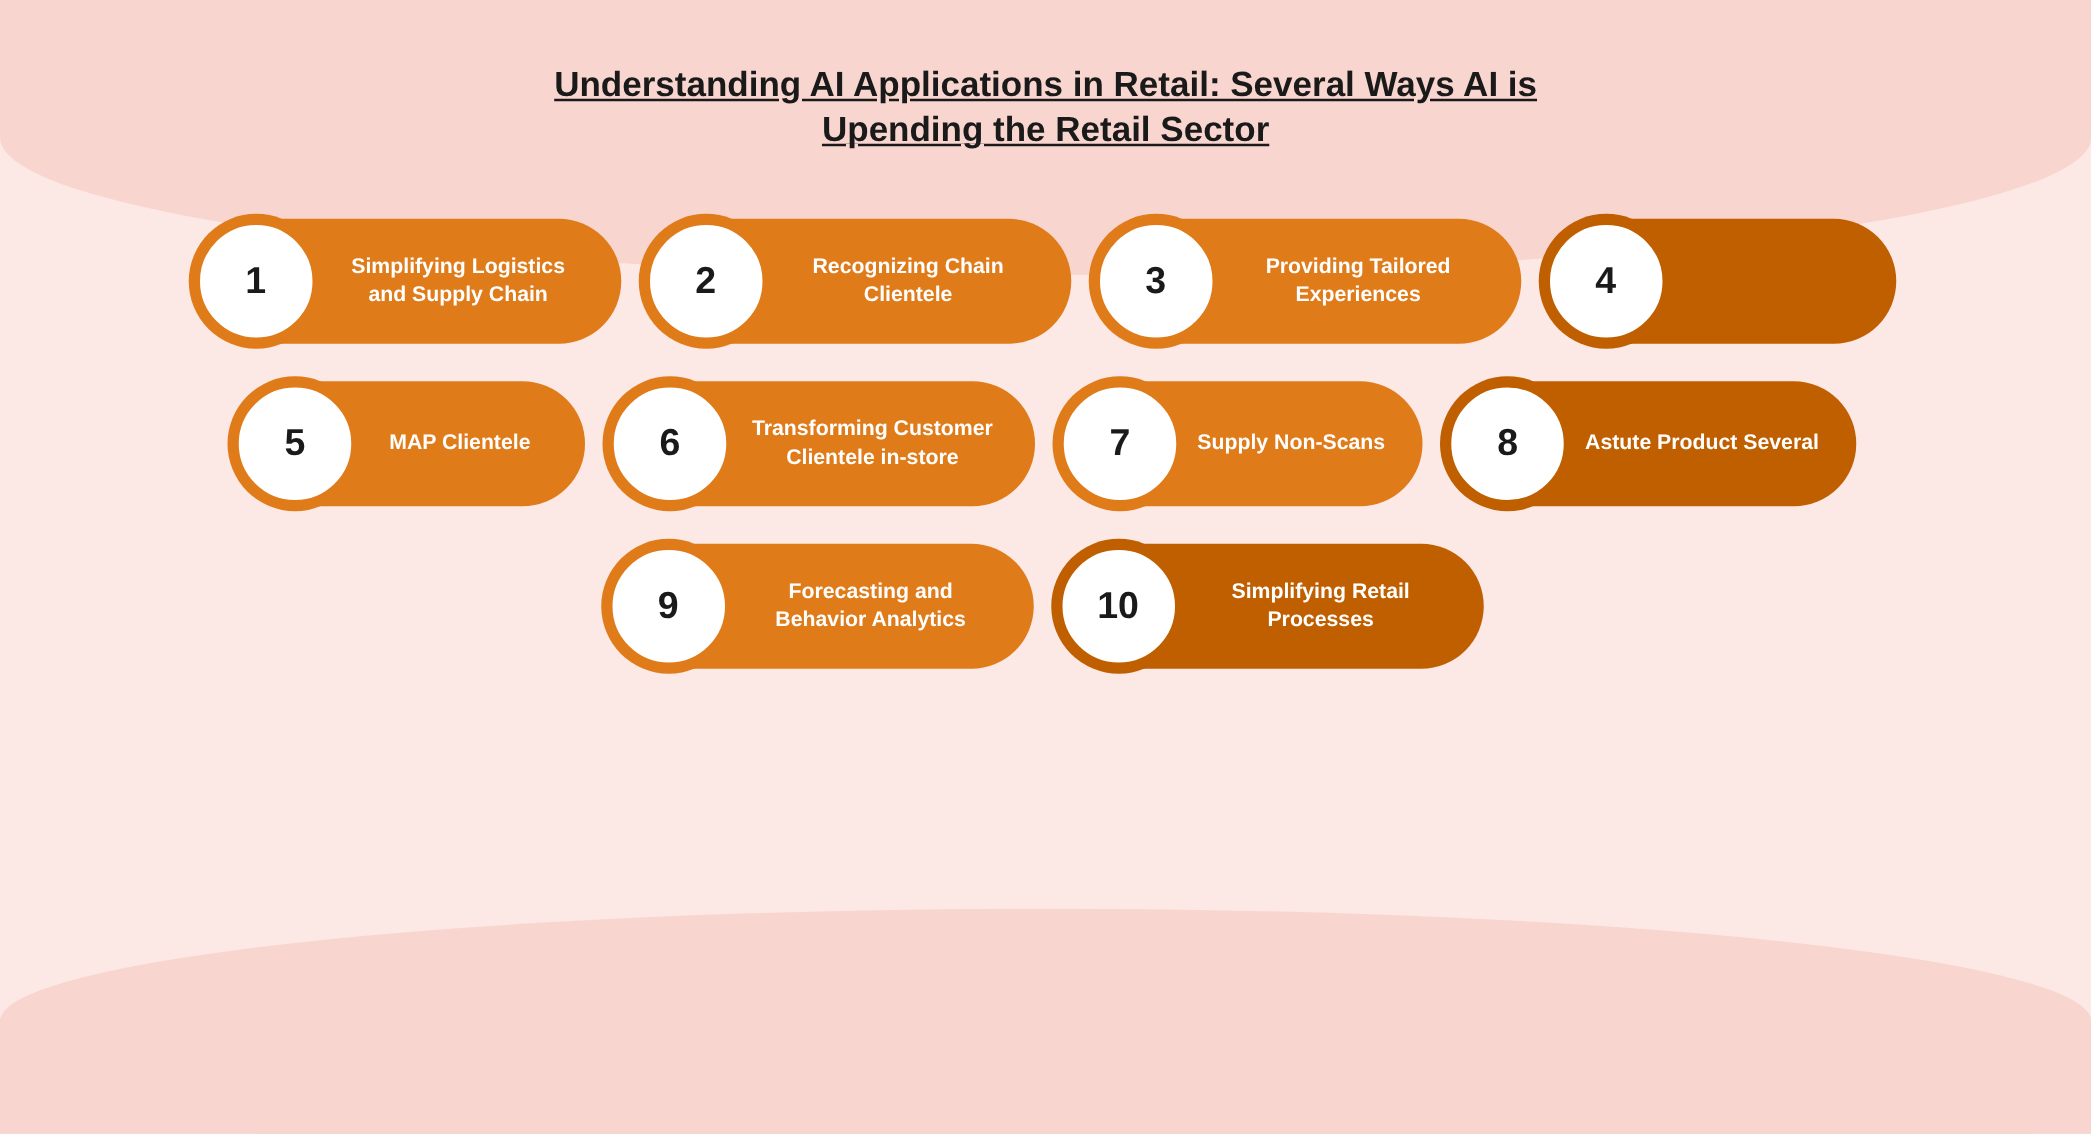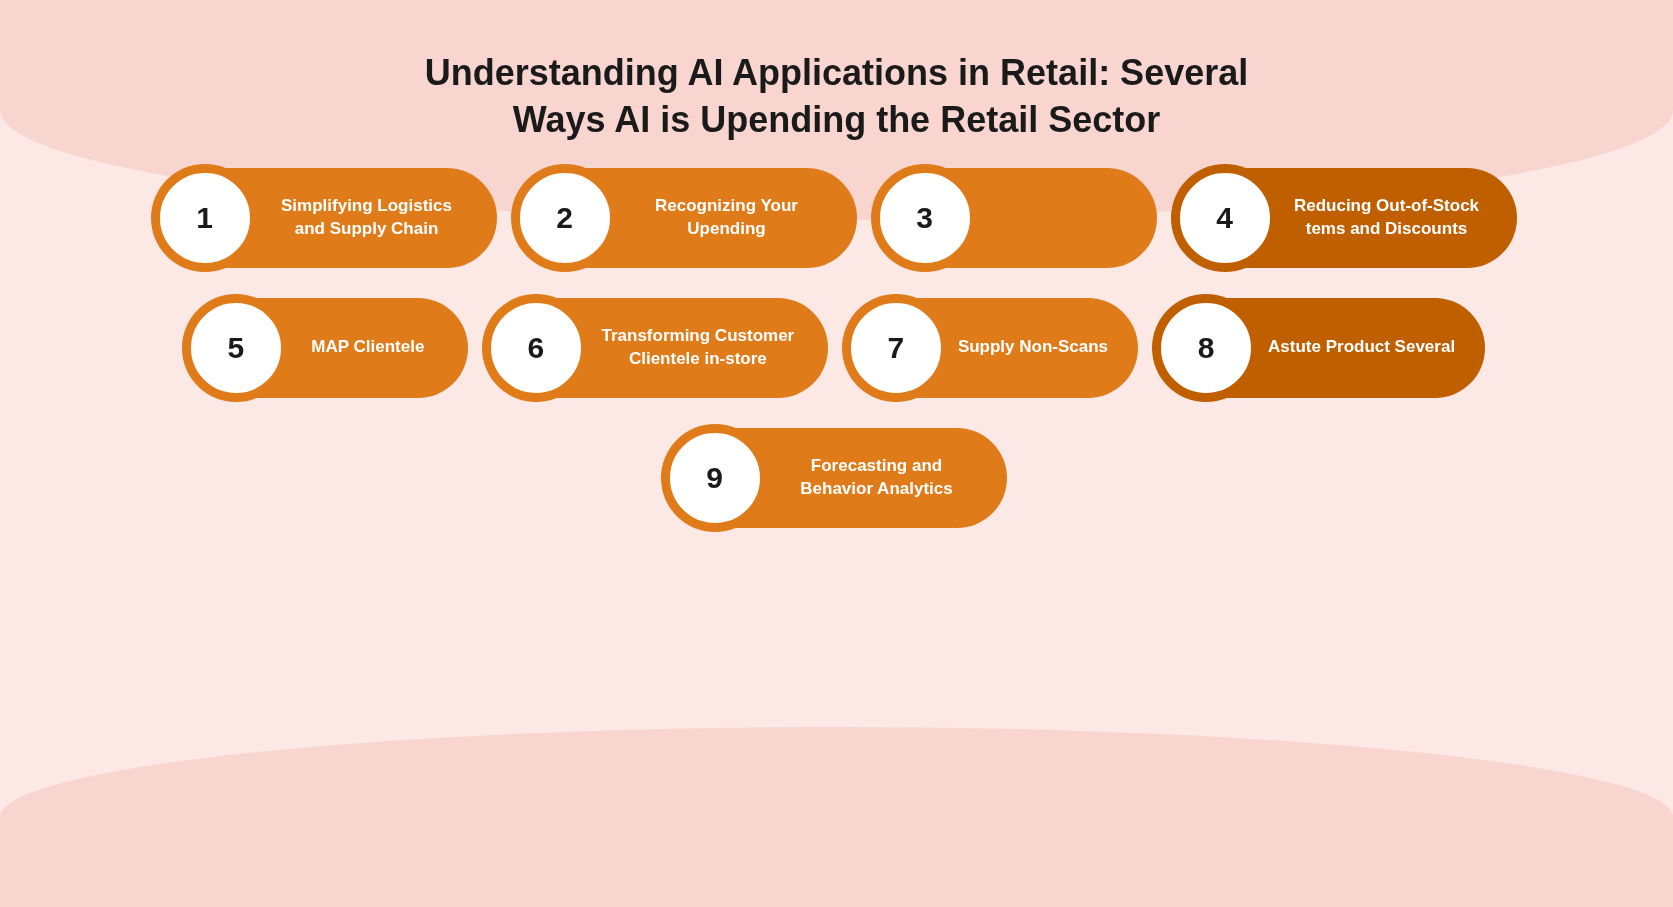--- a/index.html
+++ b/index.html
@@ -40,27 +40,28 @@
       z-index: 1;
       width: 100%;
       height: 100%;
       display: flex;
       flex-direction: column;
       align-items: center;
       padding: 50px 80px 30px 80px;
     }
 
     .main-title {
-      font-size: 36px;
+      font-size: 28px;
       font-weight: 900;
       color: #1a1a1a;
       text-align: center;
       line-height: 1.3;
-      margin-bottom: 24px;
+      margin-bottom: 52px;
       max-width: 900px;
+      text-decoration: underline;
     }
 
     .rows-wrapper {
       display: flex;
       flex-direction: column;
       gap: 30px;
       width: 100%;
       align-items: center;
     }
 
@@ -136,28 +137,28 @@
 
   <div class="rows-wrapper">
 
     <div class="row">
       <div class="item">
         <div class="circle">1</div>
         <div class="item-label">Simplifying Logistics and Supply Chain</div>
       </div>
       <div class="item">
         <div class="circle">2</div>
-        <div class="item-label">Recognizing Your Upending</div>
+        <div class="item-label">Recognizing Chain Clientele</div>
       </div>
       <div class="item">
         <div class="circle">3</div>
+        <div class="item-label">Providing Tailored Experiences</div>
       </div>
       <div class="item darker">
         <div class="circle">4</div>
-        <div class="item-label">Reducing Out-of-Stock tems and Discounts</div>
       </div>
     </div>
 
     <div class="row">
       <div class="item">
         <div class="circle">5</div>
         <div class="item-label">MAP Clientele</div>
       </div>
       <div class="item">
         <div class="circle">6</div>
@@ -171,16 +172,20 @@
         <div class="circle">8</div>
         <div class="item-label">Astute Product Several</div>
       </div>
     </div>
 
     <div class="row row-3">
       <div class="item">
         <div class="circle">9</div>
         <div class="item-label">Forecasting and Behavior Analytics</div>
       </div>
+      <div class="item darker">
+        <div class="circle">10</div>
+        <div class="item-label">Simplifying Retail Processes</div>
+      </div>
     </div>
 
   </div>
 </div>
 
 </body></html>

